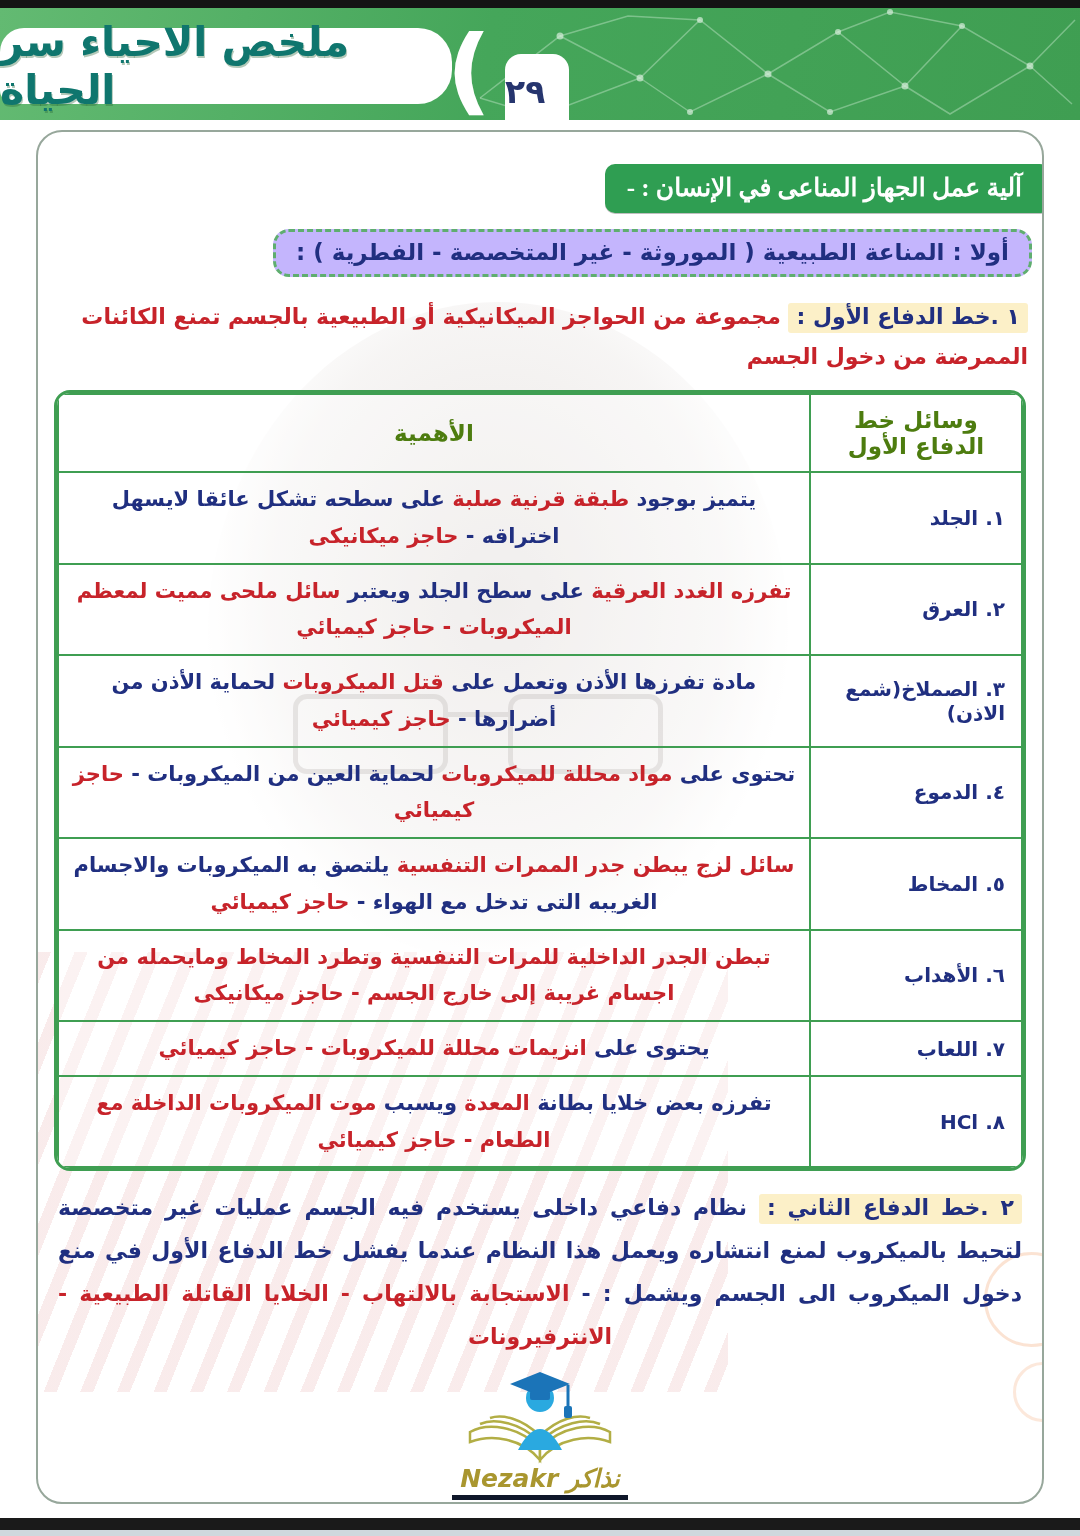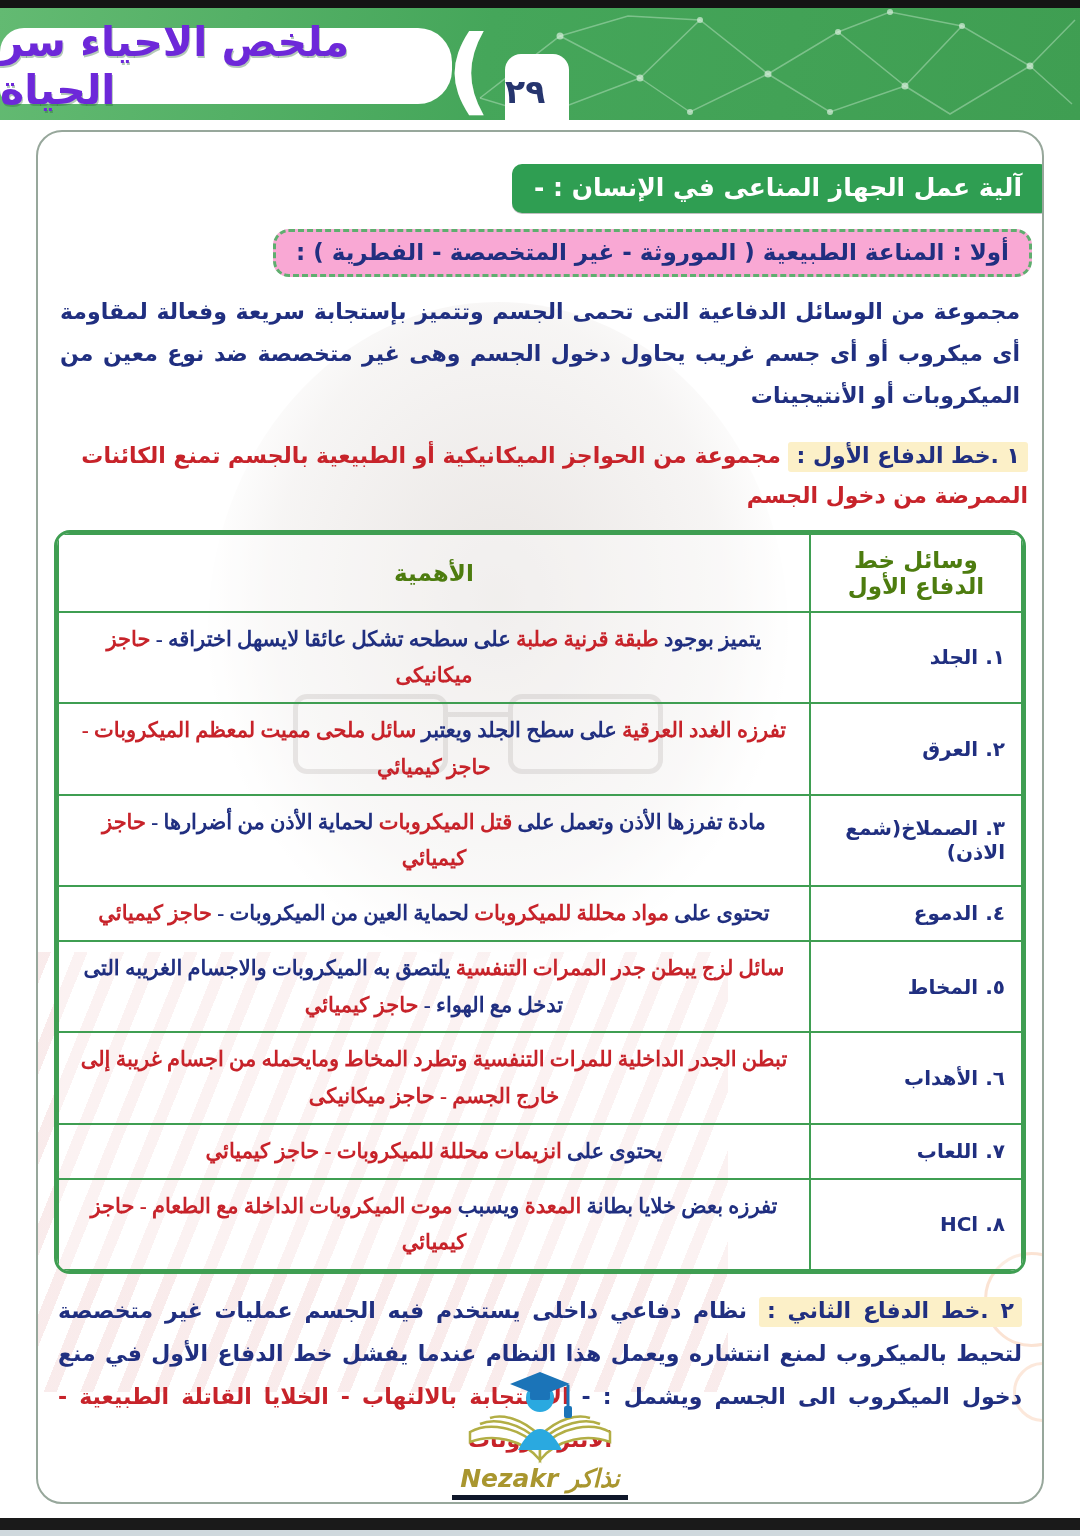--- a/index.html
+++ b/index.html
@@ -18,21 +18,21 @@
     position:absolute; top:8px; left:0; right:0; height:112px;
     background:linear-gradient(100deg,#63ba72 0%,#45a65a 45%,#3f9e52 100%);
   }
   .banner svg.mesh { position:absolute; inset:0; width:100%; height:100%; }
   .brand-label {
     position:absolute; top:20px; left:0; width:452px; height:76px;
     background:#ffffff; border-radius:24px 34px 34px 14px;
     display:flex; align-items:center; justify-content:center;
   }
   .brand-label .brand-text {
-    color:#6d28d9; font-size:41px; letter-spacing:-1px;
+    color:#0f766e; font-size:41px; letter-spacing:-1px;
     text-shadow:1px 2px 0 rgba(40,100,55,.35);
   }
   .paren-decor {
     position:absolute; top:4px; left:446px; color:#ffffff;
     font-size:100px; font-weight:bold; transform:scaleY(.95);
   }
   .page-tab {
     position:absolute; top:46px; left:505px; width:64px; height:74px;
     background:#ffffff; border-radius:16px 16px 0 0;
     display:flex; align-items:center; justify-content:flex-start;
@@ -56,40 +56,41 @@
   .wm-circle1 { left:946px; top:1120px; width:95px; height:95px; border:3px solid rgba(242,162,110,.30); border-radius:50%; }
   .wm-circle2 { left:975px; top:1230px; width:60px; height:60px; border:3px solid rgba(242,162,110,.25); border-radius:50%; }
 
   .inner { position:relative; z-index:1; height:100%; padding:24px 14px 0; direction:rtl; }
 
   .main-title {
     width:fit-content; margin:8px -16px 0 0;
     background:#2f9e52; color:#ffffff; font-size:25px;
     padding:9px 22px 11px; border-radius:10px 4px 4px 10px;
     box-shadow:0 1px 0 rgba(0,0,0,.25);
+    font-family:Liberation Serif, serif;
   }
   .dashed-box {
-    width:fit-content; margin:16px -4px 0 0; background:#f9a8d4;
+    width:fit-content; margin:16px -4px 0 0; background:#c4b5fd;
     border:3px dashed #5fae6f; border-radius:16px;
     color:#202f80; font-size:23px; padding:7px 20px 9px;
   }
   .intro-p {
     color:#202f80; font-size:22px; line-height:1.9;
     text-align:justify; margin:14px 8px 0;
   }
   .hl-line { font-size:22px; line-height:1.8; margin:20px 0 0; }
   .hl-label { background:#fcf0c8; color:#202f80; padding:1px 8px 4px; border-radius:3px; }
   .hl-red { color:#c7232a; }
 
   .table-wrap { margin:14px 2px 0; border:3px solid #3f9e52; border-radius:16px; overflow:hidden; background:rgba(255,255,255,.35); }
   table.defense { width:100%; border-collapse:collapse; }
   .defense th, .defense td { border:2px solid #3f9e52; }
   .defense th { color:#4d7c0f; font-size:23px; padding:12px 8px; text-align:center; }
   .defense td.name { width:22%; color:#202f80; font-size:20px; text-align:right; padding:8px 16px 8px 22px; vertical-align:middle; }
-  .defense td.imp  { font-size:21px; text-align:center; padding:8px 12px; line-height:1.75; vertical-align:middle;font-family:Liberation Serif, serif; }
+  .defense td.imp  { font-size:21px; text-align:center; padding:8px 12px; line-height:1.75; vertical-align:middle; }
 
   .d2-p { font-size:22px; line-height:1.95; text-align:justify; text-align-last:center; margin:16px 6px 0; }
   .seg-blue { color:#202f80; }
   .seg-red  { color:#c7232a; }
 
   
   .logo { position:absolute; z-index:2; bottom:2px; left:50%; transform:translateX(-50%); width:230px; text-align:center; }
   .logo-text {
     width:fit-content; margin:-8px auto 0; direction:rtl;
     color:#a9962f; font-size:25px; font-style:italic;
@@ -140,21 +141,20 @@
   <div class="wm wm-shirt"></div>
   <div class="wm wm-circle1"></div>
   <div class="wm wm-circle2"></div>
 
   <div class="inner">
 
     <div class="main-title">آلية عمل الجهاز المناعى في الإنسان : -</div>
 
     <div class="dashed-box">أولا : المناعة الطبيعية ( الموروثة - غير المتخصصة - الفطرية ) :</div>
 
-    <p class="intro-p">مجموعة من الوسائل الدفاعية التى تحمى الجسم وتتميز بإستجابة سريعة وفعالة لمقاومة أى ميكروب أو أى جسم غريب يحاول دخول الجسم وهى غير متخصصة ضد نوع معين من الميكروبات أو الأنتيجينات</p>
 
     <p class="hl-line">
       <span class="hl-label">١ .خط الدفاع الأول :</span>
       <span class="hl-red">مجموعة من الحواجز الميكانيكية أو الطبيعية بالجسم تمنع الكائنات الممرضة من دخول الجسم</span>
     </p>
 
     <div class="table-wrap">
       <table class="defense">
         <thead>
           <tr>

